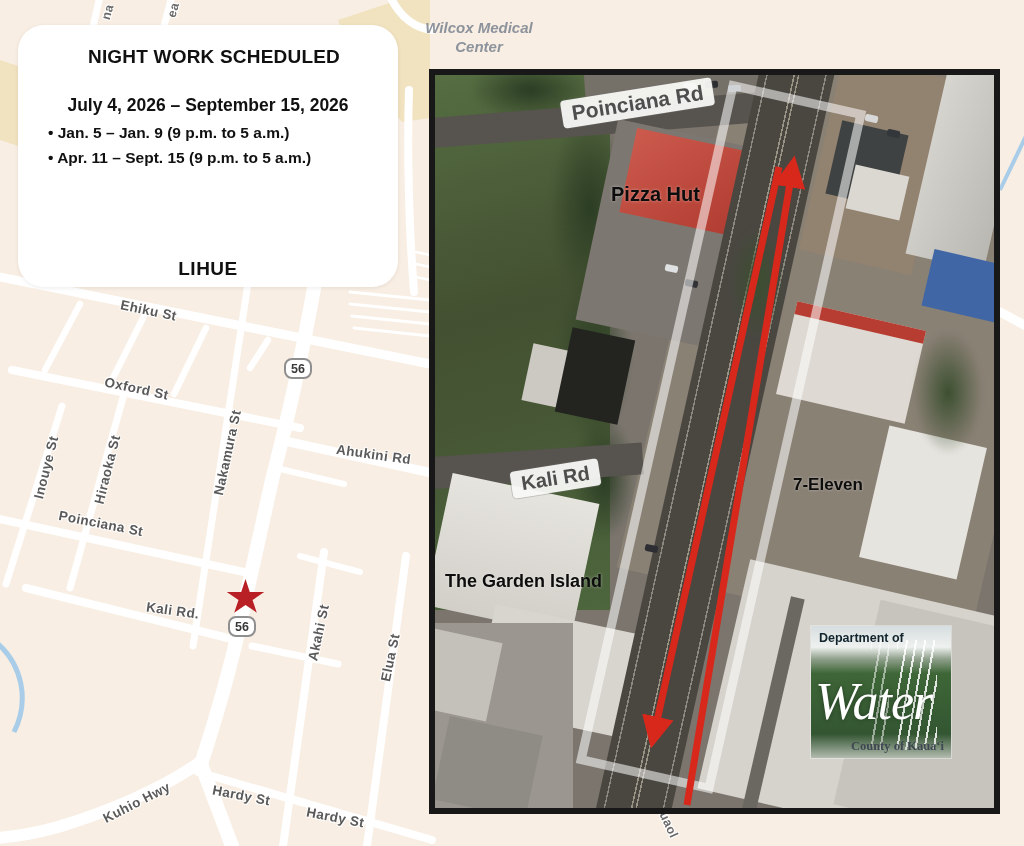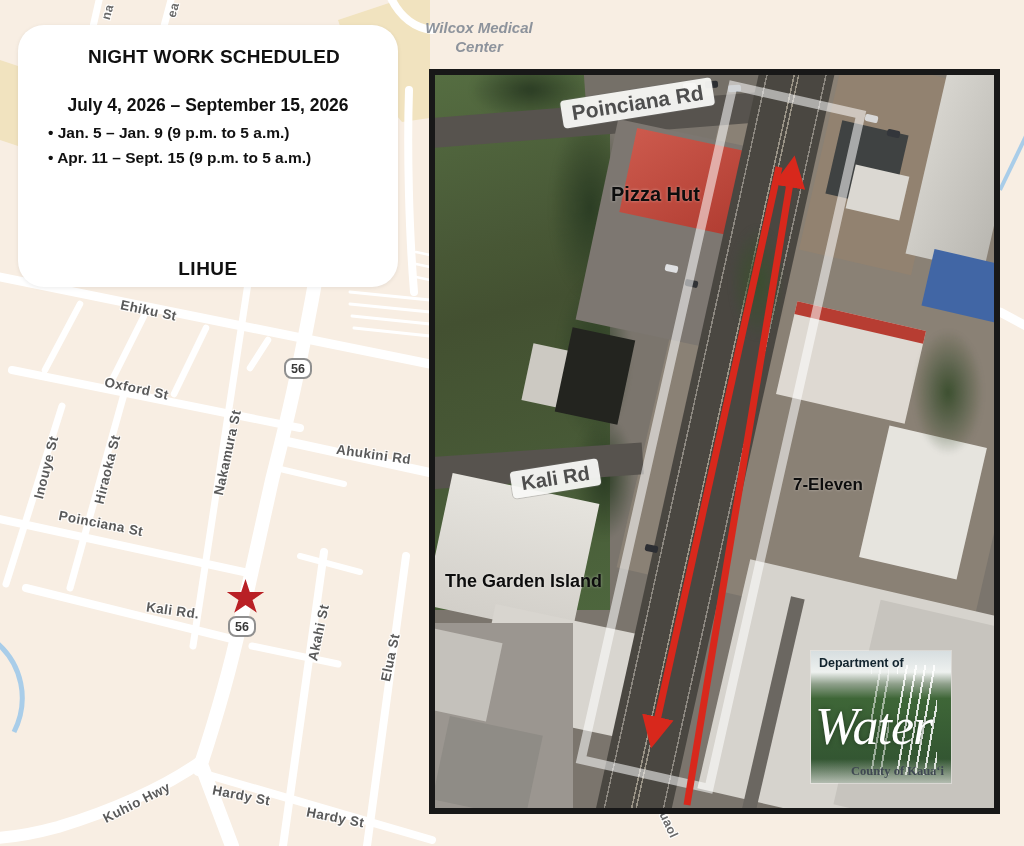--- a/index.html
+++ b/index.html
@@ -43,21 +43,21 @@
   .zone{position:absolute;left:216px;top:12px;width:140px;height:700px;
         border:9px solid rgba(255,255,255,.55);transform:rotate(12.7deg);box-sizing:border-box;}
   .ilabel{position:absolute;font-weight:800;color:#0d0d0d;white-space:nowrap;
           text-shadow:0 0 3px rgba(255,255,255,.45);}
   .roadtag{position:absolute;background:rgba(248,248,246,.95);color:#4e4e4e;font-weight:800;
            padding:2px 10px;border-radius:4px;white-space:nowrap;
            box-shadow:0 0 0 1px rgba(110,110,110,.3);}
   .car{position:absolute;width:13px;height:7px;border-radius:2px;}
 
   
-  .logo{position:absolute;left:376px;top:576px;width:140px;height:132px;overflow:hidden;
+  .logo{position:absolute;left:376px;top:551px;width:140px;height:132px;overflow:hidden;
         background:linear-gradient(180deg,#d7dee0 0%,#eef1ef 16%,#8fa08b 25%,#3e6637 36%,#2f5030 100%);
         box-shadow:0 0 0 1px rgba(255,255,255,.35);}
   .falls{position:absolute;top:14px;width:40px;height:110px;
          background:repeating-linear-gradient(100deg,rgba(255,255,255,.85) 0 2px,rgba(62,102,55,0) 2px 9px);}
   .logo .dept{position:absolute;top:5px;left:8px;font-size:12.5px;font-weight:800;color:#12242e;}
   .logo .wtr{position:absolute;left:4px;top:46px;font-family:"Liberation Serif",serif;font-style:italic;
              font-size:52px;color:#fff;letter-spacing:-1px;text-shadow:0 0 5px rgba(0,0,0,.35);}
   .logo .cnty{position:absolute;right:7px;bottom:4px;font-size:12.5px;font-weight:800;color:#3f4852;font-family:Liberation Serif, serif;}
   .logo .band{position:absolute;left:0;right:0;bottom:0;height:24px;
               background:linear-gradient(180deg,rgba(198,204,194,0),rgba(202,207,198,.85));}

